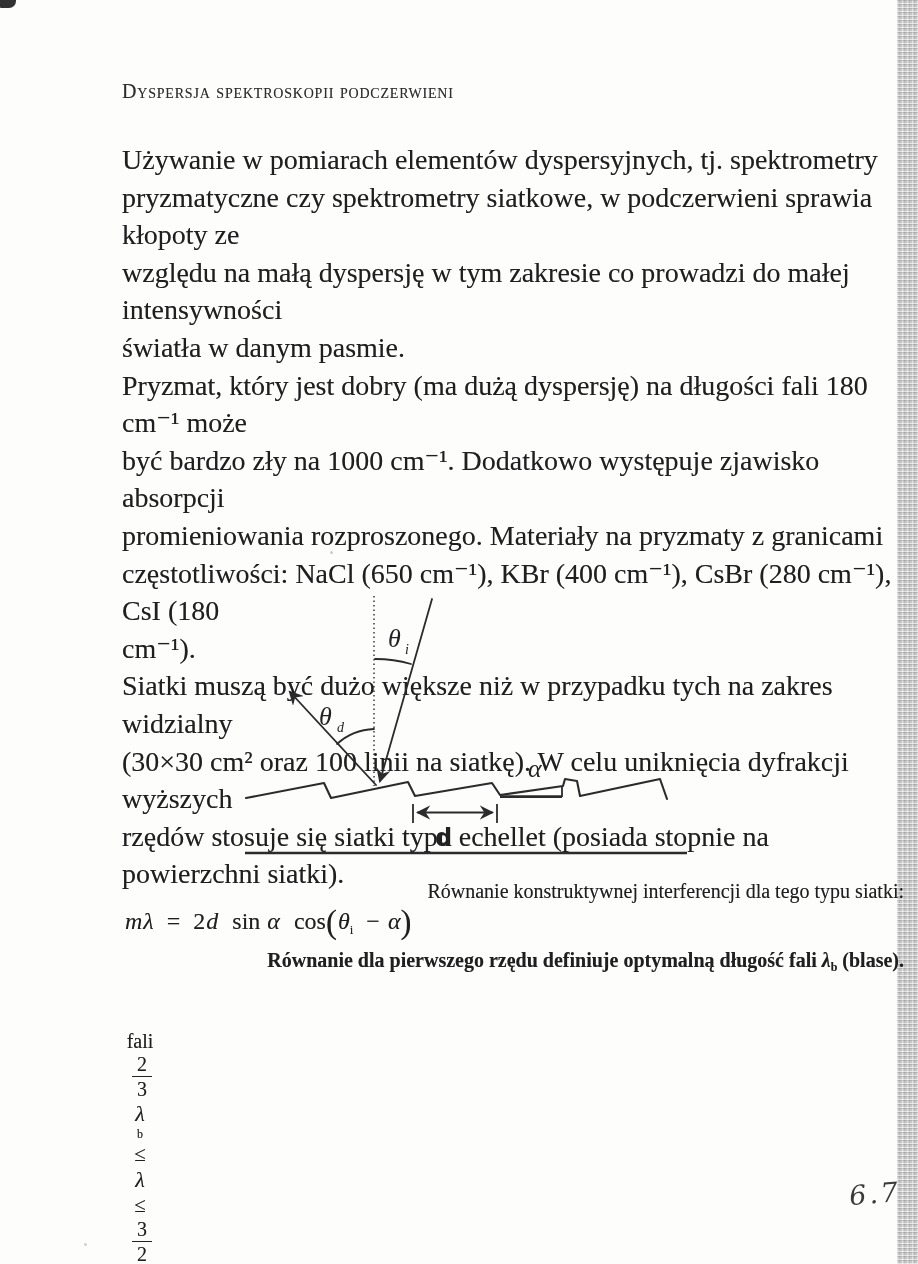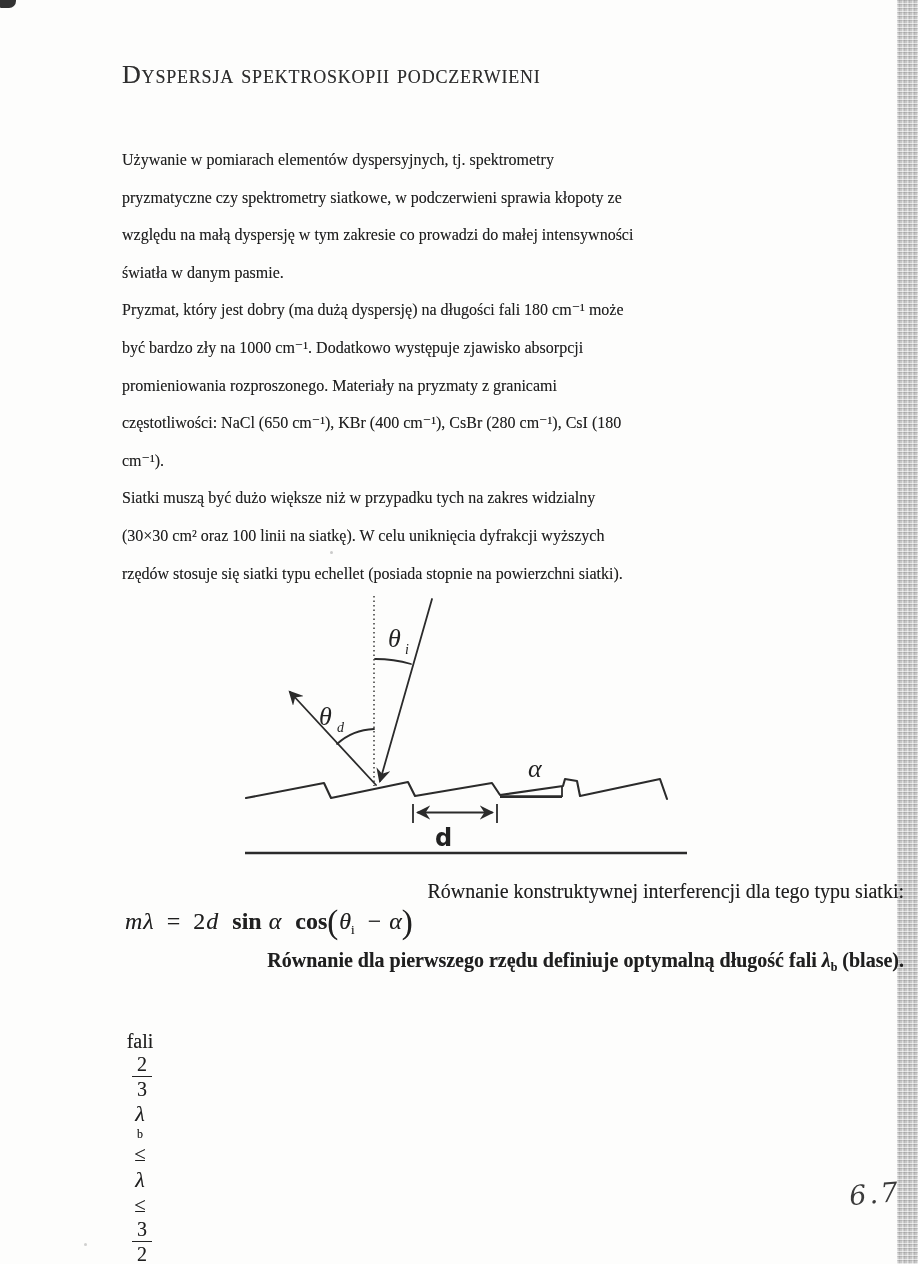--- a/index.html
+++ b/index.html
@@ -15,37 +15,37 @@
   .edge-strip{
     position:absolute;left:897px;top:0;width:21px;height:1264px;
     background-color:#c7c7c7;
     background-image:
       repeating-linear-gradient(0deg, rgba(255,255,255,.55) 0 1px, rgba(0,0,0,0) 1px 3px, rgba(0,0,0,.10) 3px 4px),
       repeating-linear-gradient(90deg, rgba(255,255,255,.45) 0 1px, rgba(0,0,0,.07) 2px 3px, rgba(0,0,0,0) 3px 5px);
   }
   .speck{position:absolute;background:#9a9a9a;border-radius:50%;}
   
   .header{
-    position:absolute;left:122px;top:60px;margin:0;
-    font-size:26px;font-weight:normal;font-variant:small-caps;
+    position:absolute;left:122px;top:80px;margin:0;
+    font-size:20px;font-weight:normal;font-variant:small-caps;
     letter-spacing:.8px;color:#2e2e2e;
   }
   
   .bodytext{position:absolute;left:122px;top:141px;width:782px;}
-  .bodytext p{margin:0;font-size:16px;line-height:37.6px;white-space:pre-line;}
+  .bodytext p{margin:0;font-size:28px;line-height:37.6px;white-space:pre-line;}
   .line{position:absolute;left:122px;margin:0;font-size:20px;line-height:30px;width:782px;text-align:right;}
   .caption{top:876px;}
   .p4{top:945px;font-weight:bold;}
   .p5{top:999px;}
   .bsub{font-size:12px;vertical-align:-4px;}
   .it{font-style:italic;}
   
   .eq1{position:absolute;left:124px;top:908px;font-size:24px;white-space:nowrap;}
   .eq1 .rel{padding:0 7px;}
-  .eq1 .fn{padding-left:8px;font-weight:bold;}
+  .eq1 .fn{padding-left:8px;}
   .eq1 .it{padding-left:1px;}
   .eq1 sub{font-size:13px;vertical-align:-5px;}
   .eq1 .paren{font-size:33px;font-weight:300;vertical-align:-4px;line-height:0;}
   
   .eq2{position:absolute;left:122px;top:1030px;height:56px;display:flex;align-items:center;font-size:20px;flex-direction:column;}
   .frac{display:inline-flex;flex-direction:column;align-items:center;line-height:1.12;font-size:20px;margin:0 6px 0 10px;}
   .frac .num{padding:0 5px 1px;border-bottom:1.6px solid #222;}
   .frac .den{padding-top:1px;}
   .eq2 .lam{font-style:italic;font-size:22px;}
   .eq2 .rel{padding:0 9px;font-size:21px;}

